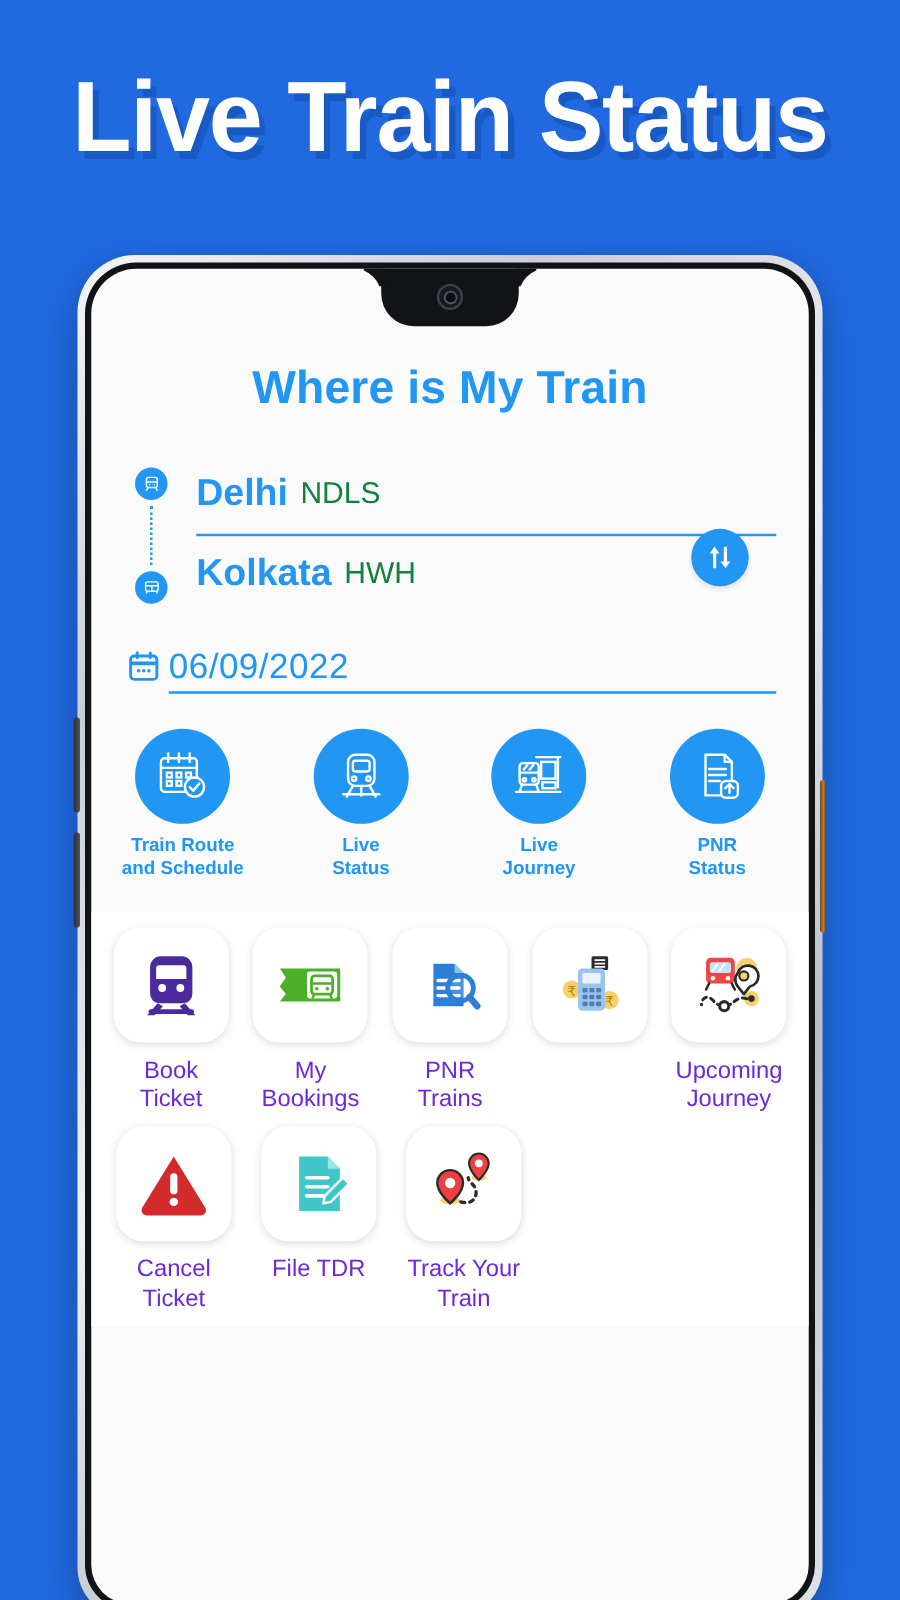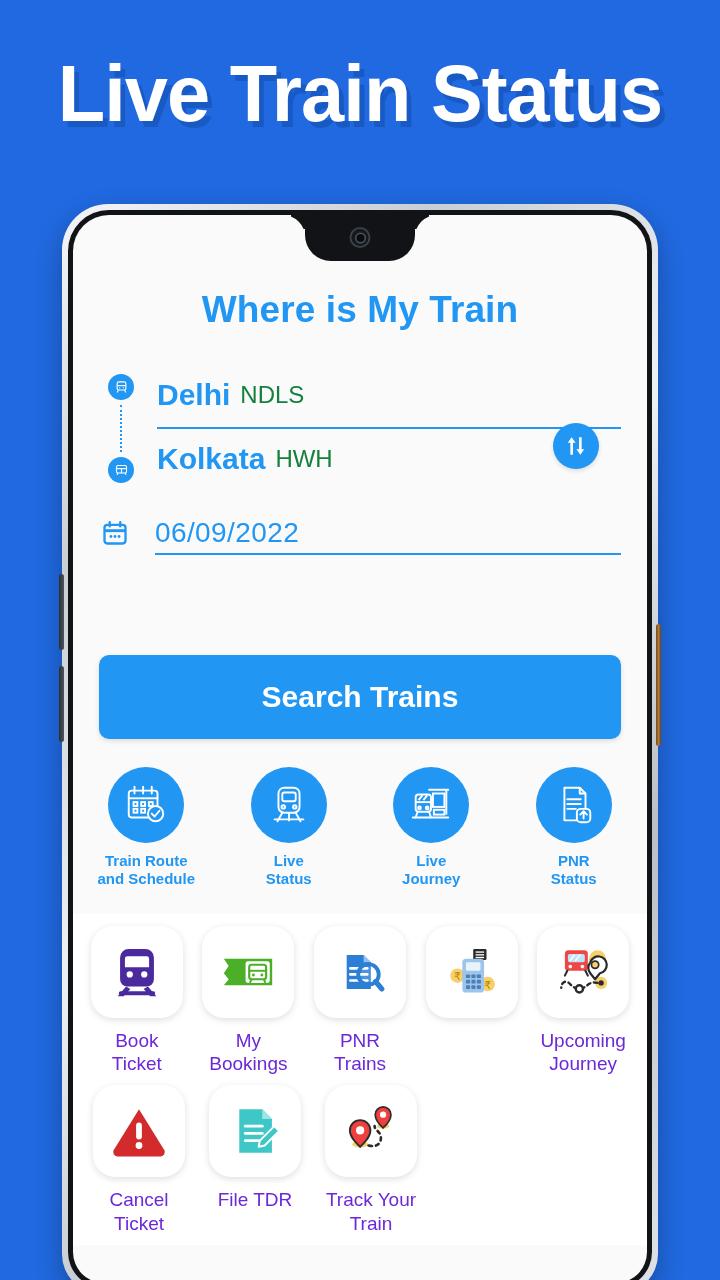--- a/index.html
+++ b/index.html
@@ -120,21 +120,21 @@
     box-shadow:0 2px 4px rgba(0,0,0,0.12);
   }
   .swap svg{ width:26px; height:26px; }
 
   .date-row{
     display:flex; align-items:flex-end; margin-top:34px;
     padding-left:2px;
   }
   .cal-icon{ width:28px; height:28px; flex:0 0 auto; margin-bottom:8px; }
   .date-field{
-    flex:1; margin-left:26px;
+    flex:1; margin-left:6px;
     border-bottom:2px solid #2196f3;
     padding-bottom:4px;
   }
   .date-val{ font-size:28px; color:#2196f3; letter-spacing:0.4px; }
 
   .search-btn{
     margin:100px 26px 0 26px;
     height:84px;
     background:#2196f3;
     border-radius:10px;
@@ -261,21 +261,20 @@
             <circle cx="8.5" cy="15" r="1.2" fill="#2196f3" stroke="none"></circle>
             <circle cx="12" cy="15" r="1.2" fill="#2196f3" stroke="none"></circle>
             <circle cx="15.5" cy="15" r="1.2" fill="#2196f3" stroke="none"></circle>
           </svg>
           <div class="date-field">
             <span class="date-val">06/09/2022</span>
           </div>
         </div>
       </div>
 
-      <div class="search-btn">Search Trains</div>
 
       <div class="quick">
 
         <div class="qa">
           <div class="qa-circle">
             <svg viewBox="0 0 48 48" fill="none" stroke="#ffffff" stroke-width="2">
               <rect x="6" y="9" width="30" height="28" rx="3"></rect>
               <line x1="6" y1="17" x2="36" y2="17"></line>
               <line x1="12" y1="5" x2="12" y2="12" stroke-linecap="round"></line>
               <line x1="21" y1="5" x2="21" y2="12" stroke-linecap="round"></line>

